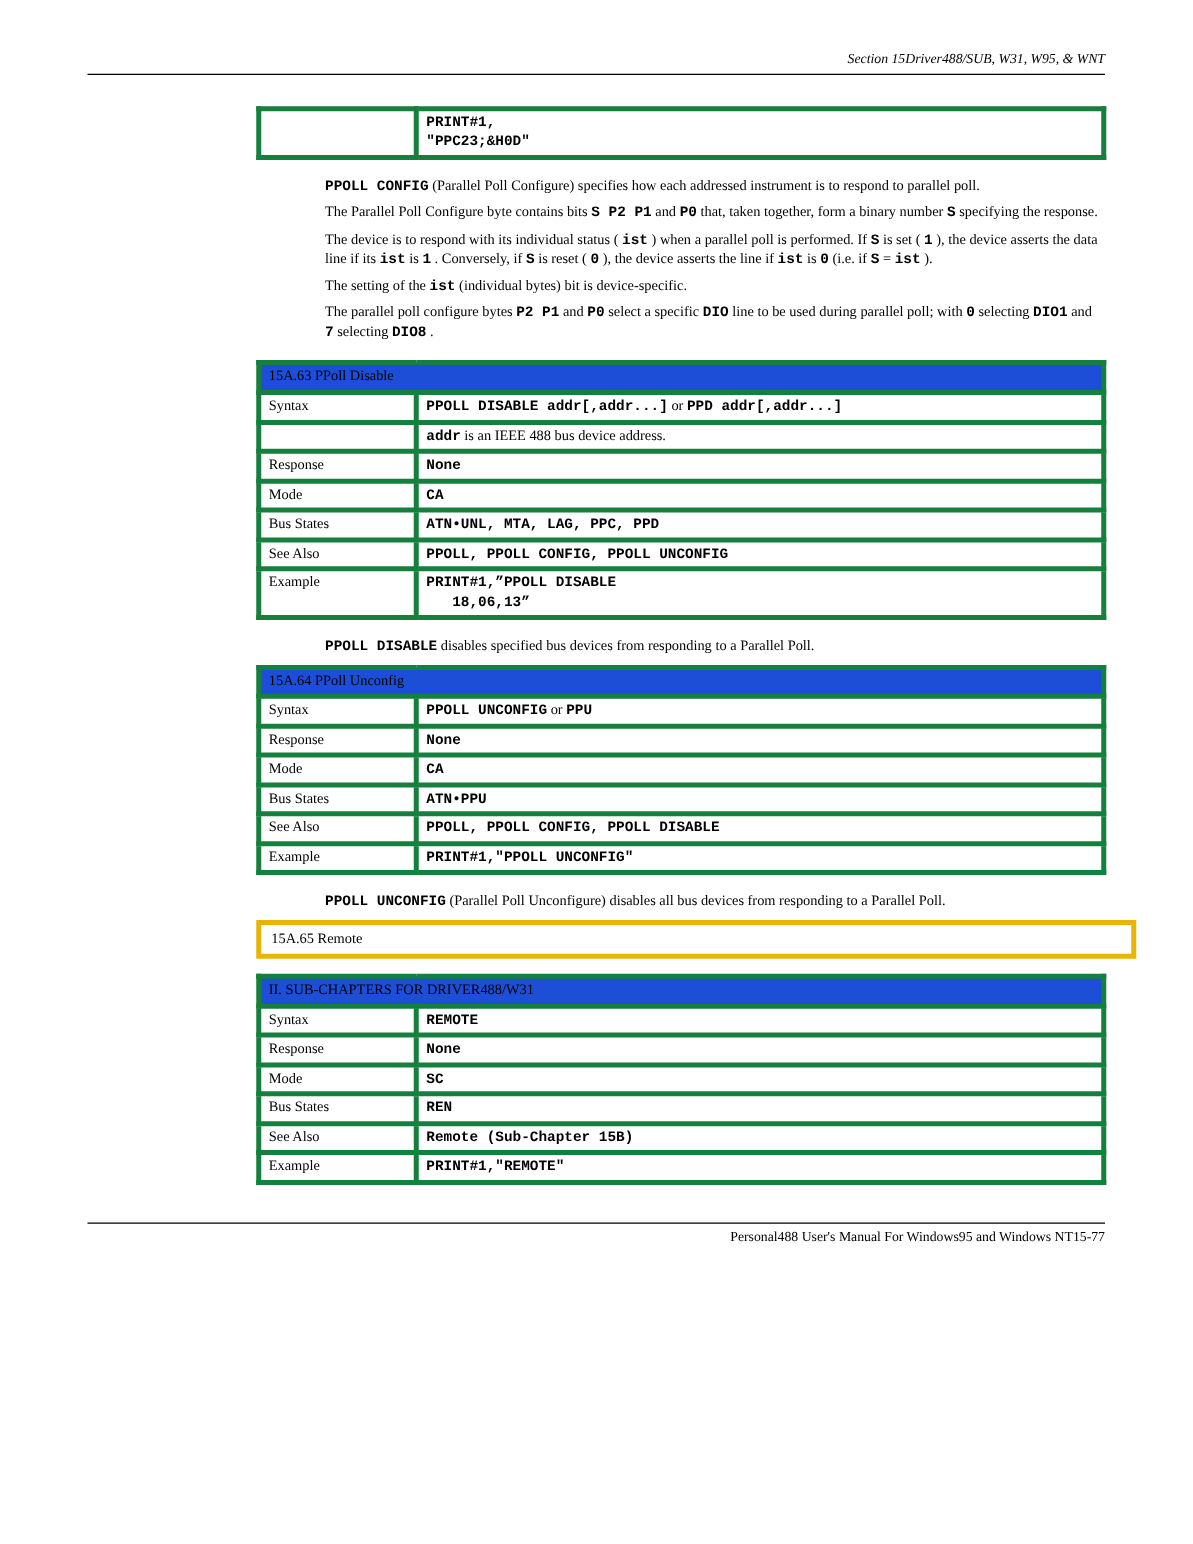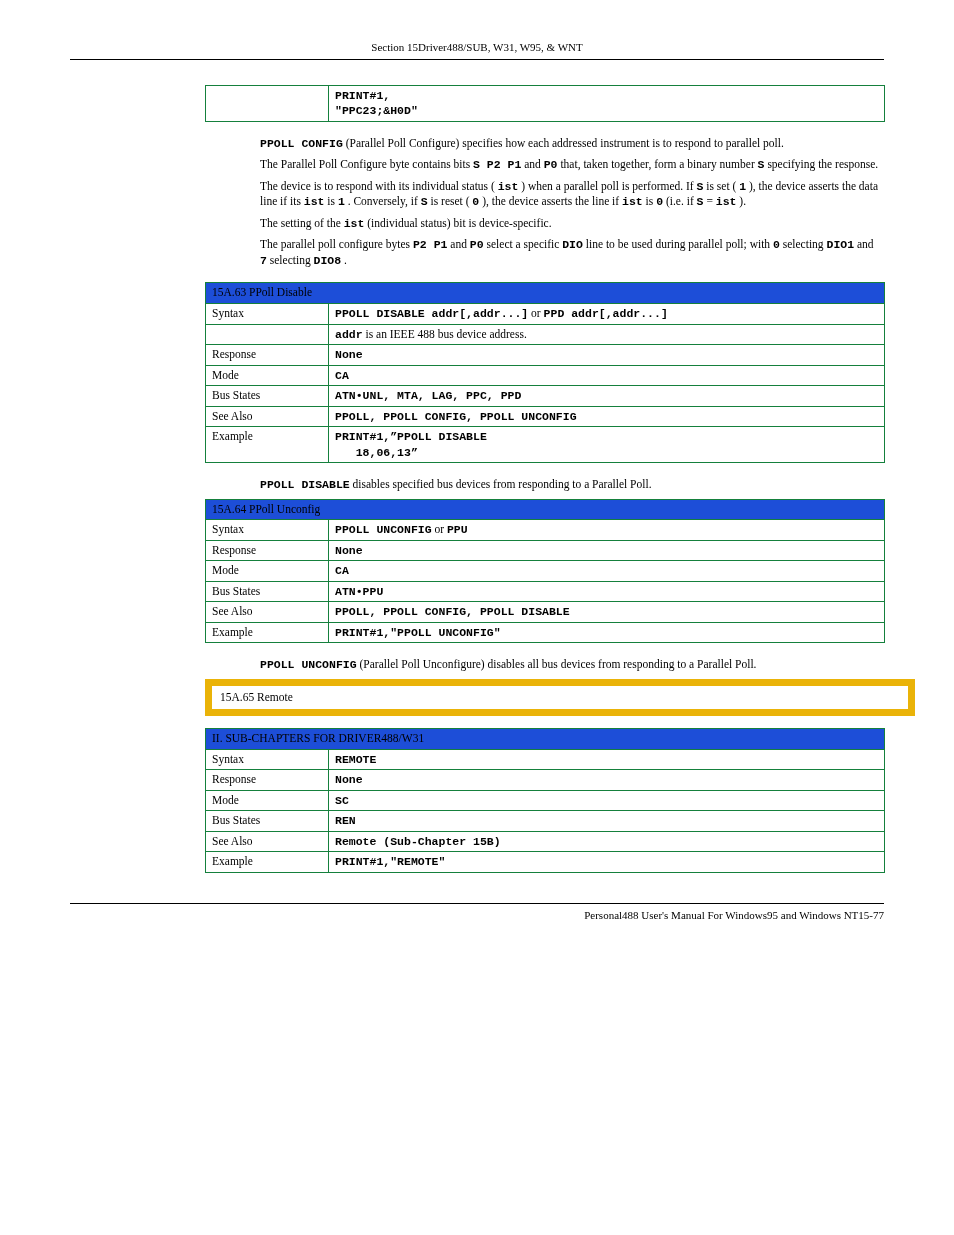--- a/index.html
+++ b/index.html
@@ -10,47 +10,48 @@
     color: #000;
     background: #fff;
     line-height: 1.35;
   }
   .hr-top, .hr-bottom {
     border-top: 1.5px solid #000;
     margin: 0 0 25px 0;
   }
   .hr-bottom { margin: 30px 0 0 0; }
   .header-row {
-    display:flex; justify-content:center;
+    display:flex; justify-content:flex-end;
     font-size: 11px;
     margin-bottom: 4px;
+    font-style: italic;
   }
   .mono { font-family: "Courier New", monospace; font-weight: bold; }
   table.box {
     border-collapse: collapse;
     width: 680px;
     margin-left: 135px;
     margin-bottom: 14px;
   }
   table.box td {
-    border: 1px solid #15803d;
+    border: 4px solid #15803d;
     padding: 2px 6px;
     vertical-align: top;
     font-size: 11.5px;
   }
   table.box td.label {
     width: 110px;
     white-space: nowrap;
   }
   table.box td.header-cell {
     background: #1d4ed8;
     font-weight: normal;
   }
   .title-only {
-    border: 7px solid #eab308;
+    border: 4px solid #eab308;
     width: 680px;
     margin-left: 135px;
     padding: 4px 8px;
     font-size: 11.5px;
     margin-bottom: 12px;
   }
   .indent-body {
     margin-left: 190px;
     width: 620px;
     font-size: 11.5px;
@@ -119,21 +120,21 @@
     <span class="mono">0</span>
     <span> (i.e. if </span>
     <span class="mono">S</span>
     <span> = </span>
     <span class="mono">ist</span>
     <span>).</span>
   </p>
   <p>
     <span>The setting of the </span>
     <span class="mono">ist</span>
-    <span> (individual status) bit is device-specific.</span>
+    <span> (individual bytes) bit is device-specific.</span>
   </p>
   <p>
     <span>The parallel poll configure bytes </span>
     <span class="mono">P2 P1</span>
     <span> and </span>
     <span class="mono">P0</span>
     <span> select a specific </span>
     <span class="mono">DIO</span>
     <span> line to be used during parallel poll; with </span>
     <span class="mono">0</span>

